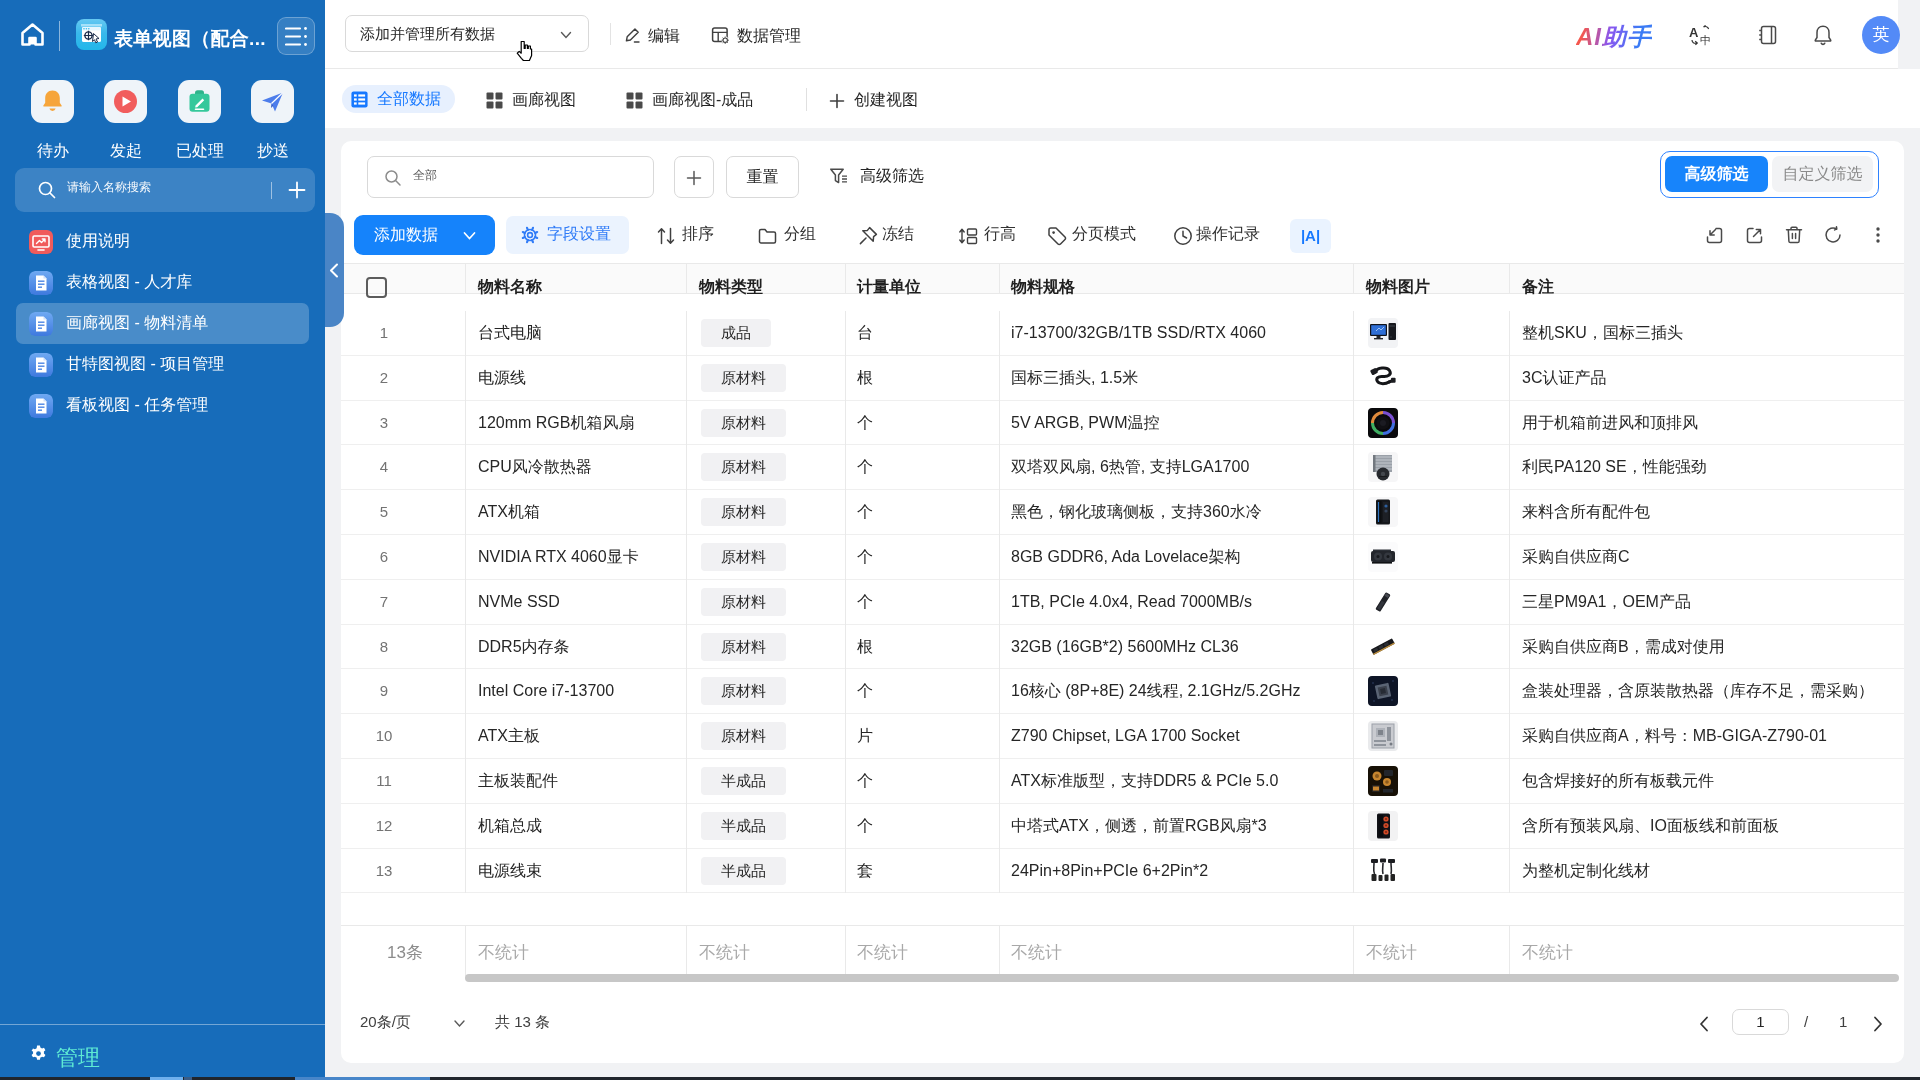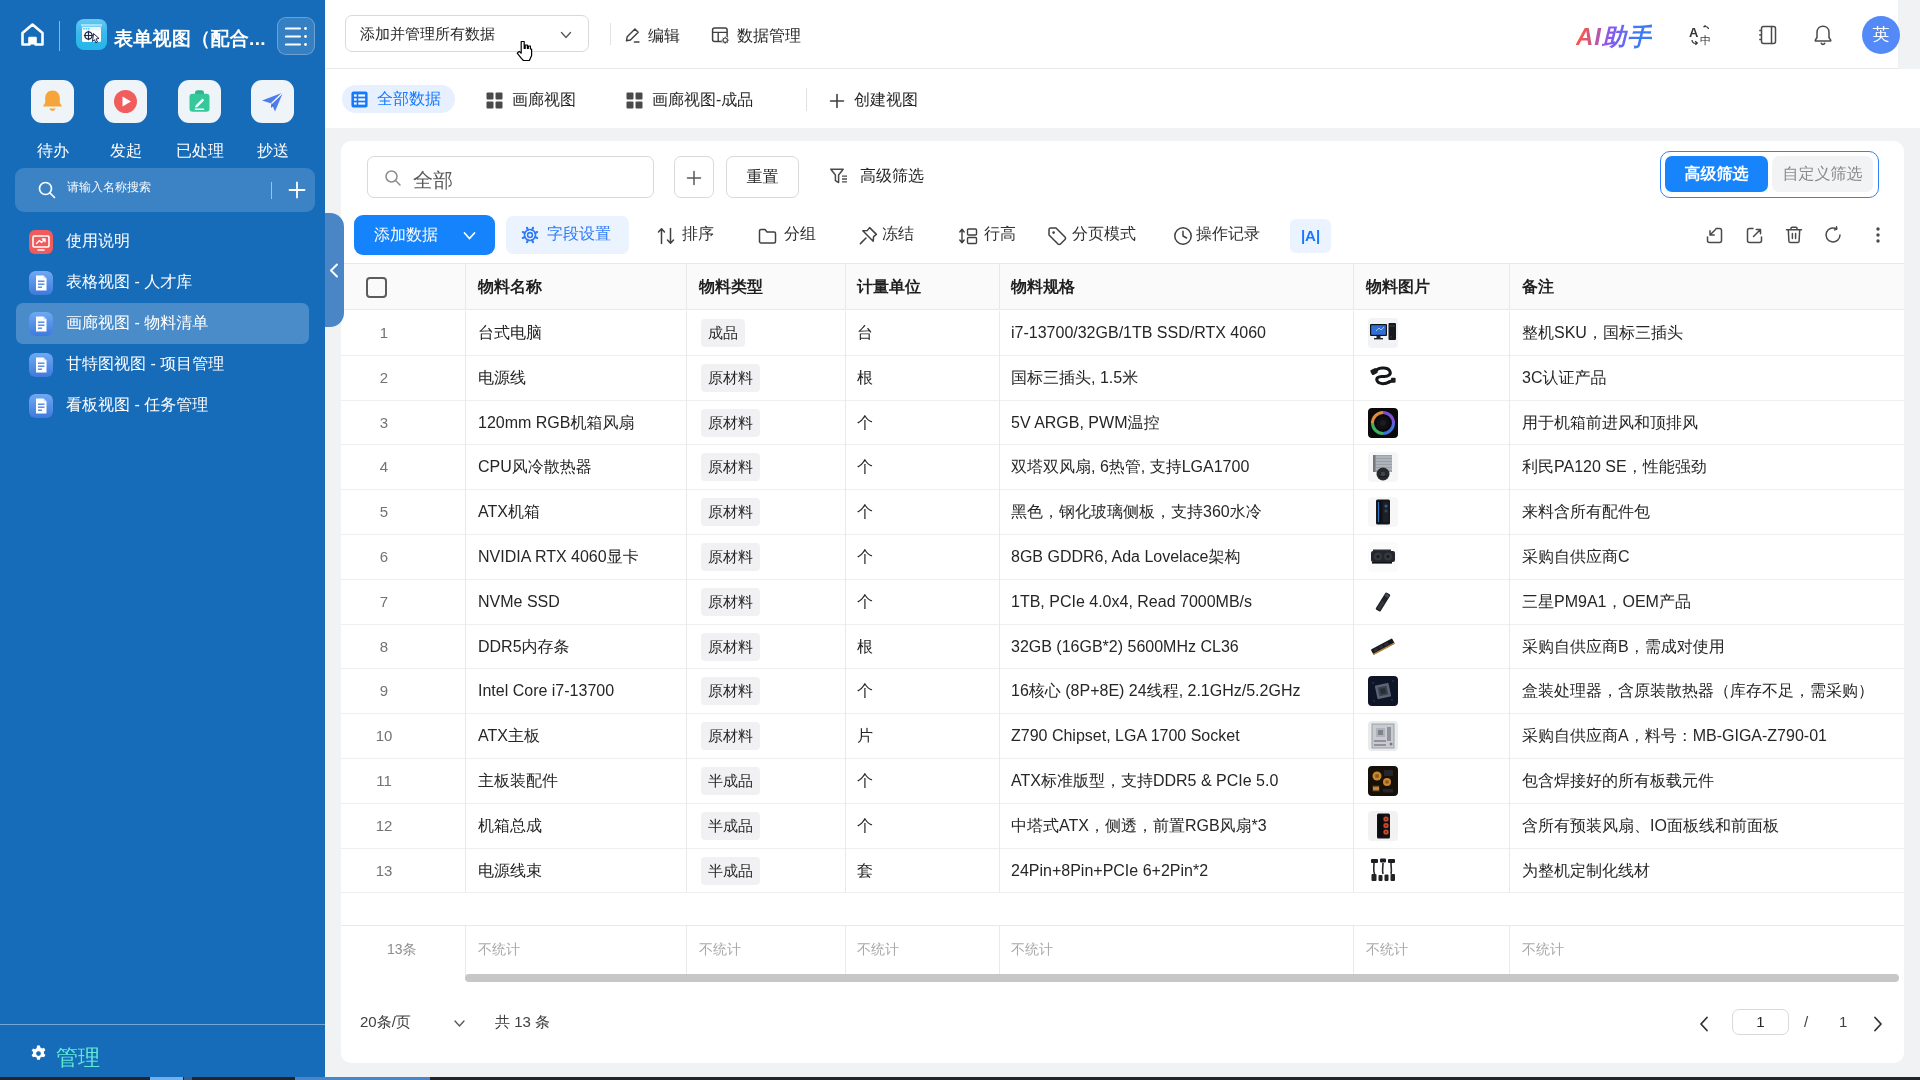--- a/index.html
+++ b/index.html
@@ -31,48 +31,48 @@
 #ailogo{position:absolute;left:1251px;top:21px;font-size:24px;font-weight:bold;font-style:italic;letter-spacing:1px;background:linear-gradient(100deg,#f4574e 10%,#8857f0 45%,#3b7bf5 80%);-webkit-background-clip:text;background-clip:text;color:transparent;}
 #avatar{position:absolute;left:1537px;top:16px;width:38px;height:38px;border-radius:50%;background:#538af7;color:#fff;font-size:17px;text-align:center;line-height:38px;}
 
 #tabbar{left:325px;top:69px;width:1595px;height:59px;background:#fff;}
 #tab-active{position:absolute;left:17px;top:16px;height:28px;border-radius:14px;background:#e7f0fe;color:#1678ff;font-size:16px;padding:0 14px 0 9px;display:flex;align-items:center;gap:9px;}
 .tab{position:absolute;top:21px;font-size:16px;color:#262626;display:flex;align-items:center;gap:9px;}
 .tabdv{position:absolute;left:481px;top:19px;width:1px;height:23px;background:#e0e0e0;}
 
 #panel{left:341px;top:141px;width:1563px;height:922px;background:#fff;border-radius:10px;}
 #f-search{position:absolute;left:26px;top:15px;width:287px;height:42px;border:1px solid #d9d9d9;border-radius:7px;}
-#f-search .ph{position:absolute;left:45px;top:10px;font-size:20px;color:#595959;}
+#f-search .ph{position:absolute;left:45px;top:10px;font-size:12px;color:#595959;}
 #f-plus{position:absolute;left:333px;top:15px;width:40px;height:42px;border:1px solid #d9d9d9;border-radius:7px;}
 #f-reset{position:absolute;left:385px;top:15px;width:73px;height:42px;border:1px solid #d9d9d9;border-radius:7px;font-size:16px;text-align:center;line-height:40px;}
 #f-adv{position:absolute;left:519px;top:25px;font-size:16px;color:#262626;}
 #f-toggle{position:absolute;left:1319px;top:10px;width:219px;height:47px;border:1.5px solid #2e82ff;border-radius:10px;background:#fff;}
 #f-toggle .a{position:absolute;left:4px;top:4px;width:103px;height:36px;background:#1784fb;border-radius:7px;color:#fff;font-size:16px;font-weight:bold;text-align:center;line-height:36px;}
 #f-toggle .b{position:absolute;left:111px;top:4px;width:101px;height:36px;background:#f2f3f5;border-radius:7px;color:#8a8a8a;font-size:16px;text-align:center;line-height:36px;}
 #btn-add{position:absolute;left:13px;top:74px;width:141px;height:40px;background:#1583fb;border-radius:9px;color:#fff;font-size:16px;}
 #btn-add .t{position:absolute;left:20px;top:10px;}
 #fieldset-pill{position:absolute;left:165px;top:75px;width:123px;height:38px;background:#ebf3fe;border-radius:7px;color:#2f7bf7;font-size:16px;}
 #fieldset-pill .t{position:absolute;left:41px;top:8px;}
 .tool{position:absolute;top:83px;font-size:16px;color:#333;}
 #ai-pill{position:absolute;left:949px;top:78px;width:41px;height:34px;border-radius:6px;color:#1678ff;font-weight:bold;font-size:15px;text-align:center;line-height:34px;background:#eaf3ff;}
 
-#thead{position:absolute;left:0;top:122px;width:1563px;height:47px;background:#fafafa;border-top:1px solid #e9e9e9;border-bottom:1px solid #e9e9e9;}
+#thead{position:absolute;left:0;top:122px;width:1563px;height:31px;background:#fafafa;border-top:1px solid #e9e9e9;border-bottom:1px solid #e9e9e9;}
 .hcell{position:absolute;top:13px;font-size:16px;font-weight:bold;color:#1f1f1f;}
 #hcheck{position:absolute;left:25px;top:13px;width:21px;height:21px;border:2px solid #5c5c5c;border-radius:4px;}
 .vb{position:absolute;top:0;width:1px;height:100%;background:#e9e9e9;}
 #tbody{position:absolute;left:0;top:170px;width:1563px;}
 .row{position:relative;width:1563px;height:44.8px;border-bottom:1px solid #efefef;}
 .cell{position:absolute;top:0;height:44.8px;line-height:44.8px;font-size:16px;color:#262626;white-space:nowrap;}
 .num{left:0;width:86px;text-align:center;color:#737373;font-size:15px;}
 .c1{left:137px;}.c2{left:360px;}.c3{left:516px;}.c4{left:670px;}.c6{left:1181px;}
-.pill{display:inline-block;background:#f1f1f3;border-radius:4px;padding:0 7px;height:28px;line-height:28px;font-size:15px;}
+.pill{display:inline-block;background:#f1f1f3;border-radius:4px;padding:0 20px;height:28px;line-height:28px;font-size:15px;}
 .thumb{position:absolute;left:1027px;top:7px;width:30px;height:30px;border-radius:4px;overflow:hidden;}
 
 #stats{position:absolute;left:0;top:784px;width:1563px;height:50px;border-top:1px solid #e9e9e9;}
-#stats .s{position:absolute;top:15px;font-size:14px;color:#a8a8a8;}
+#stats .s{position:absolute;top:15px;font-size:17px;color:#a8a8a8;}
 #hscroll{position:absolute;left:124px;top:833px;width:1434px;height:8px;background:#c7c7c7;border-radius:4px;}
 #pager{position:absolute;left:0;top:856px;width:1563px;height:60px;font-size:15px;color:#404040;}
 #pg-input{position:absolute;left:1391px;top:12px;width:57px;height:26px;border:1px solid #d9d9d9;border-radius:7px;text-align:center;line-height:24px;color:#262626;font-size:15px;}
 
 #bstrip{left:0;top:1077px;width:1920px;height:3px;background:#20252c;}
 .bseg{position:absolute;top:0;height:3px;}
 </style></head>
 <body>
 <div class="abs" id="topbar">
   <div id="dd">

